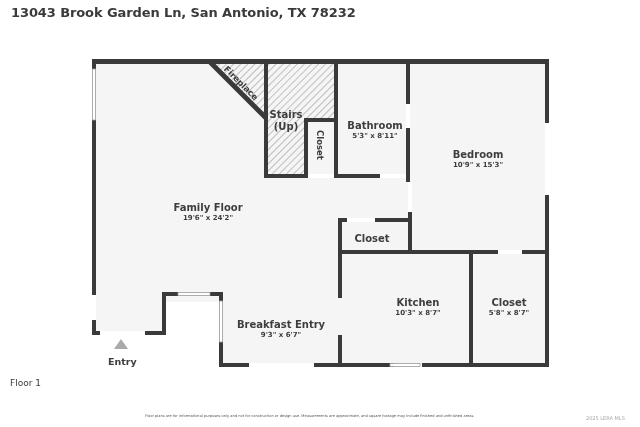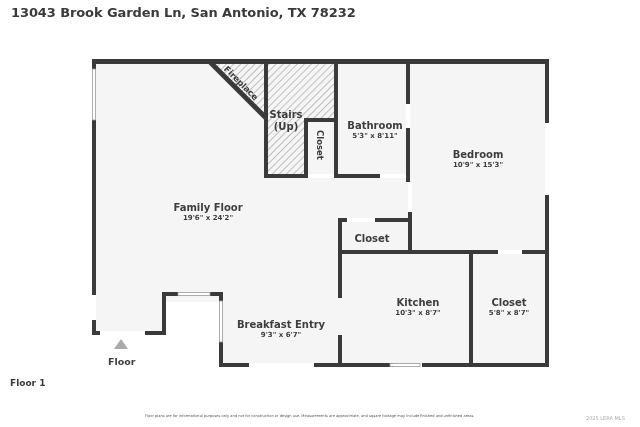--- a/index.html
+++ b/index.html
@@ -3,21 +3,21 @@
 <meta charset="utf-8">
 <style>
   html,body{margin:0;padding:0;background:#ffffff;}
   body{width:640px;height:427px;position:relative;overflow:hidden;font-family:"DejaVu Sans","Liberation Sans",sans-serif;color:#3d3d3d;}
   .address{position:absolute;left:11px;top:5px;font-size:13px;font-weight:bold;color:#3a3a3a;letter-spacing:-0.1px;text-align:right;}
   .plan{position:absolute;left:0;top:0;width:640px;height:427px;}
   .room-label{position:absolute;text-align:center;transform:translate(-50%,0);white-space:nowrap;}
   .room-name{font-size:10px;font-weight:bold;color:#3d3d3d;line-height:12px;}
   .room-dim{font-size:7px;color:#3d3d3d;line-height:9px;font-weight:bold;}
   .vert{position:absolute;font-size:8.5px;font-weight:bold;color:#3d3d3d;transform-origin:center center;white-space:nowrap;}
-  .floor{position:absolute;left:10px;top:378px;font-size:9px;font-weight:bold;color:#3a3a3a;}
+  .floor{position:absolute;left:10px;top:378px;font-size:9px;font-weight:normal;color:#3a3a3a;}
   .disclaimer{position:absolute;left:145px;top:414px;font-size:3.6px;color:#555;white-space:nowrap;}
   .copyright{position:absolute;left:586px;top:415px;font-size:5px;color:#aaa;white-space:nowrap;}
   .entry{position:absolute;left:108px;top:356px;font-size:9.5px;font-weight:bold;color:#3d3d3d;}
 </style>
 </head>
 <body>
 
 <div class="address">13043 Brook Garden Ln, San Antonio, TX 78232</div>
 
 <svg class="plan" viewBox="0 0 640 427" xmlns="http://www.w3.org/2000/svg">
@@ -141,17 +141,17 @@
   <div class="room-name">Closet</div>
 </div>
 <div class="vert" style="left:305px;top:140px;transform:rotate(90deg);">Closet</div>
 <div class="vert" style="left:219px;top:78px;transform:rotate(45deg);">Fireplace</div>
 
 <div class="room-label" style="left:286px;top:109px;">
   <div class="room-name">Stairs</div>
   <div class="room-name">(Up)</div>
 </div>
 
-<div class="entry">Floor</div>
+<div class="entry">Entry</div>
 
 <div class="floor">Floor 1</div>
 <div class="disclaimer">Floor plans are for informational purposes only and not for construction or design use. Measurements are approximate, and square footage may include finished and unfinished areas.</div>
 <div class="copyright">2025 LERA MLS</div>
 
 </body></html>

